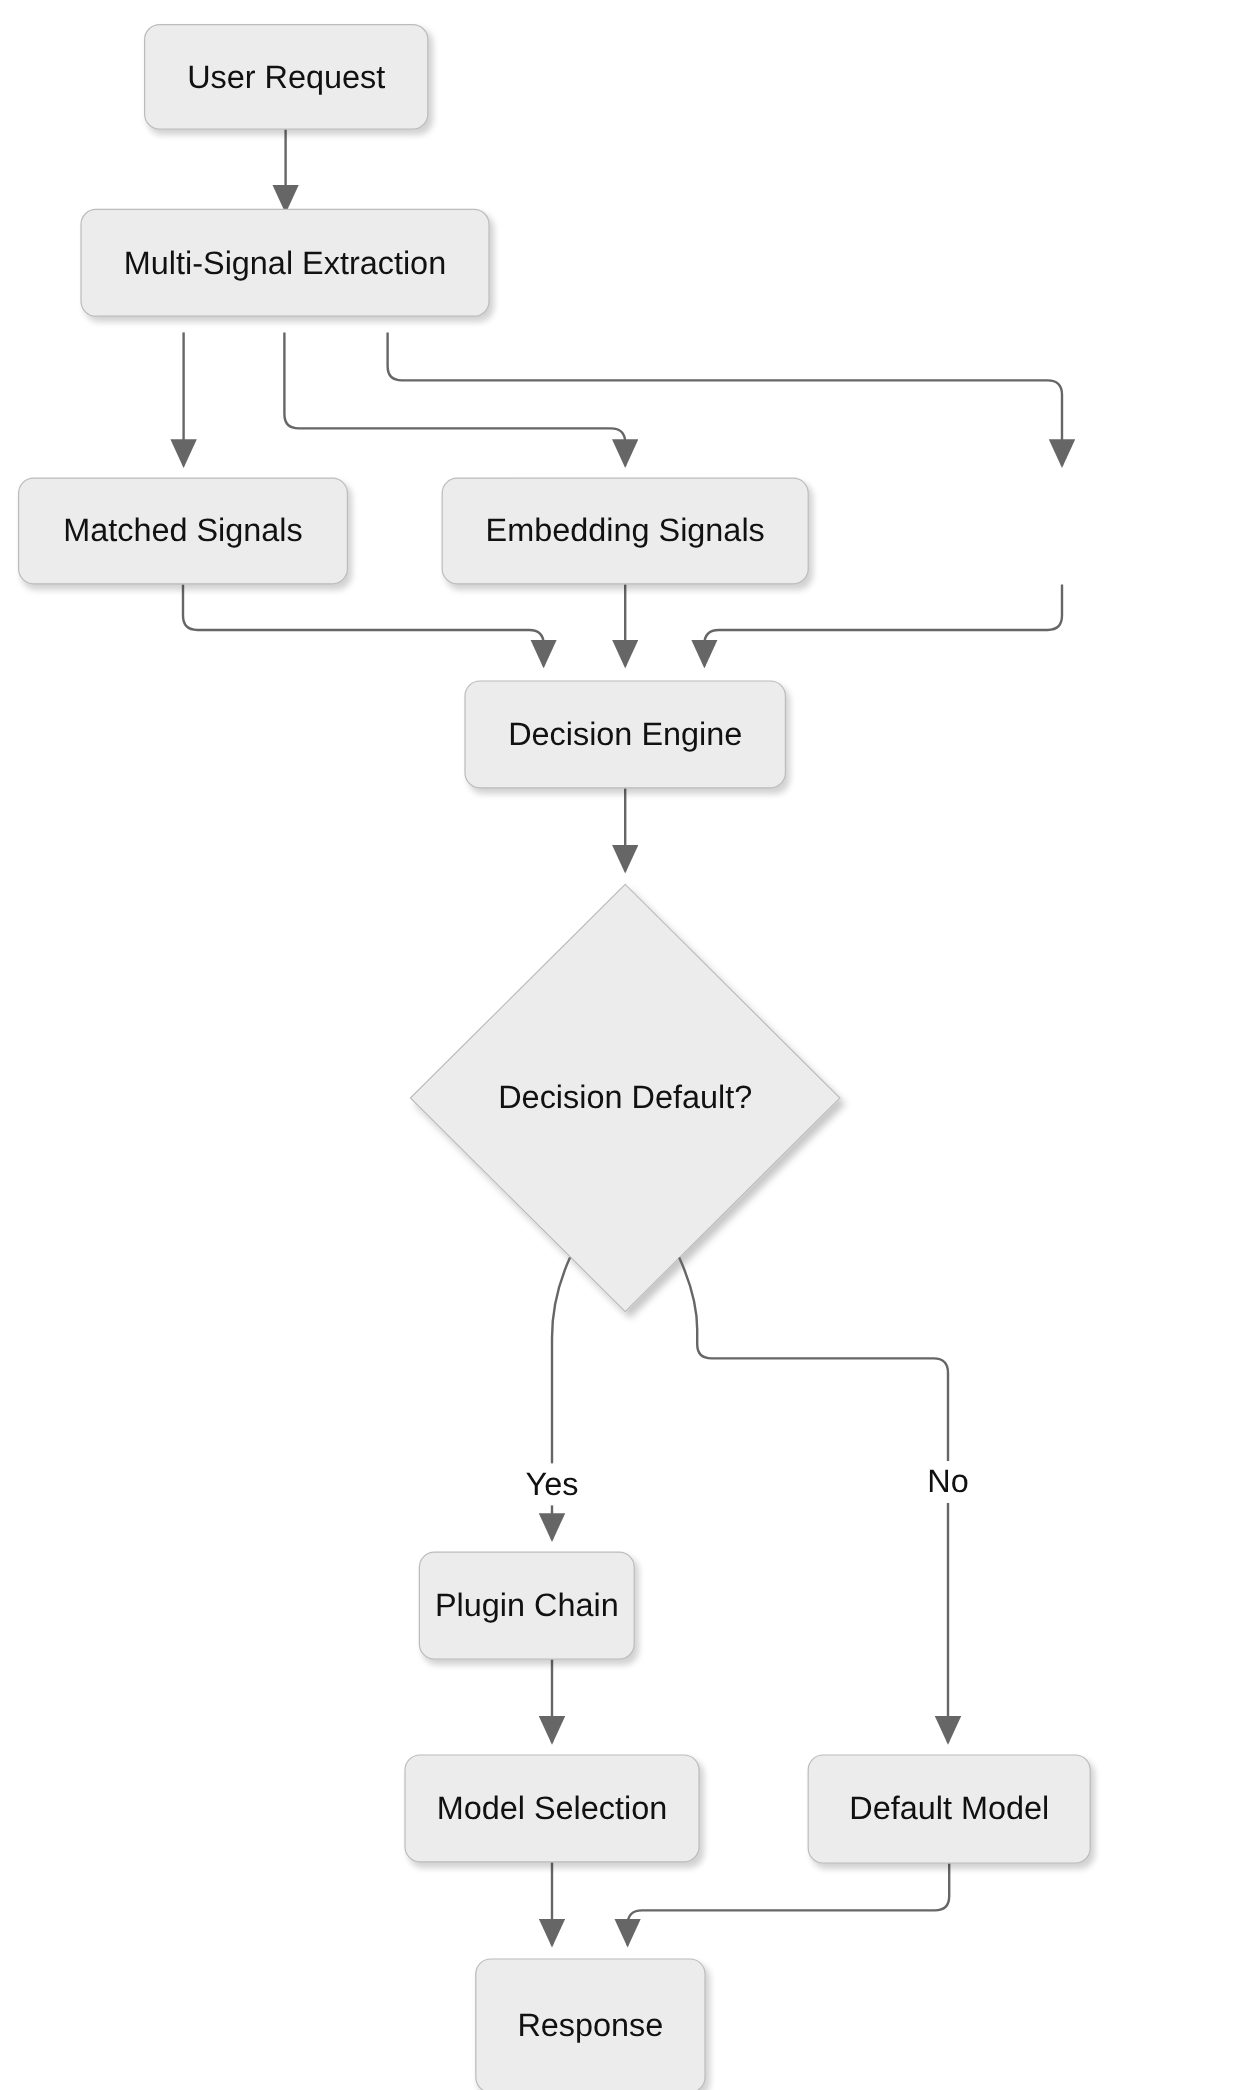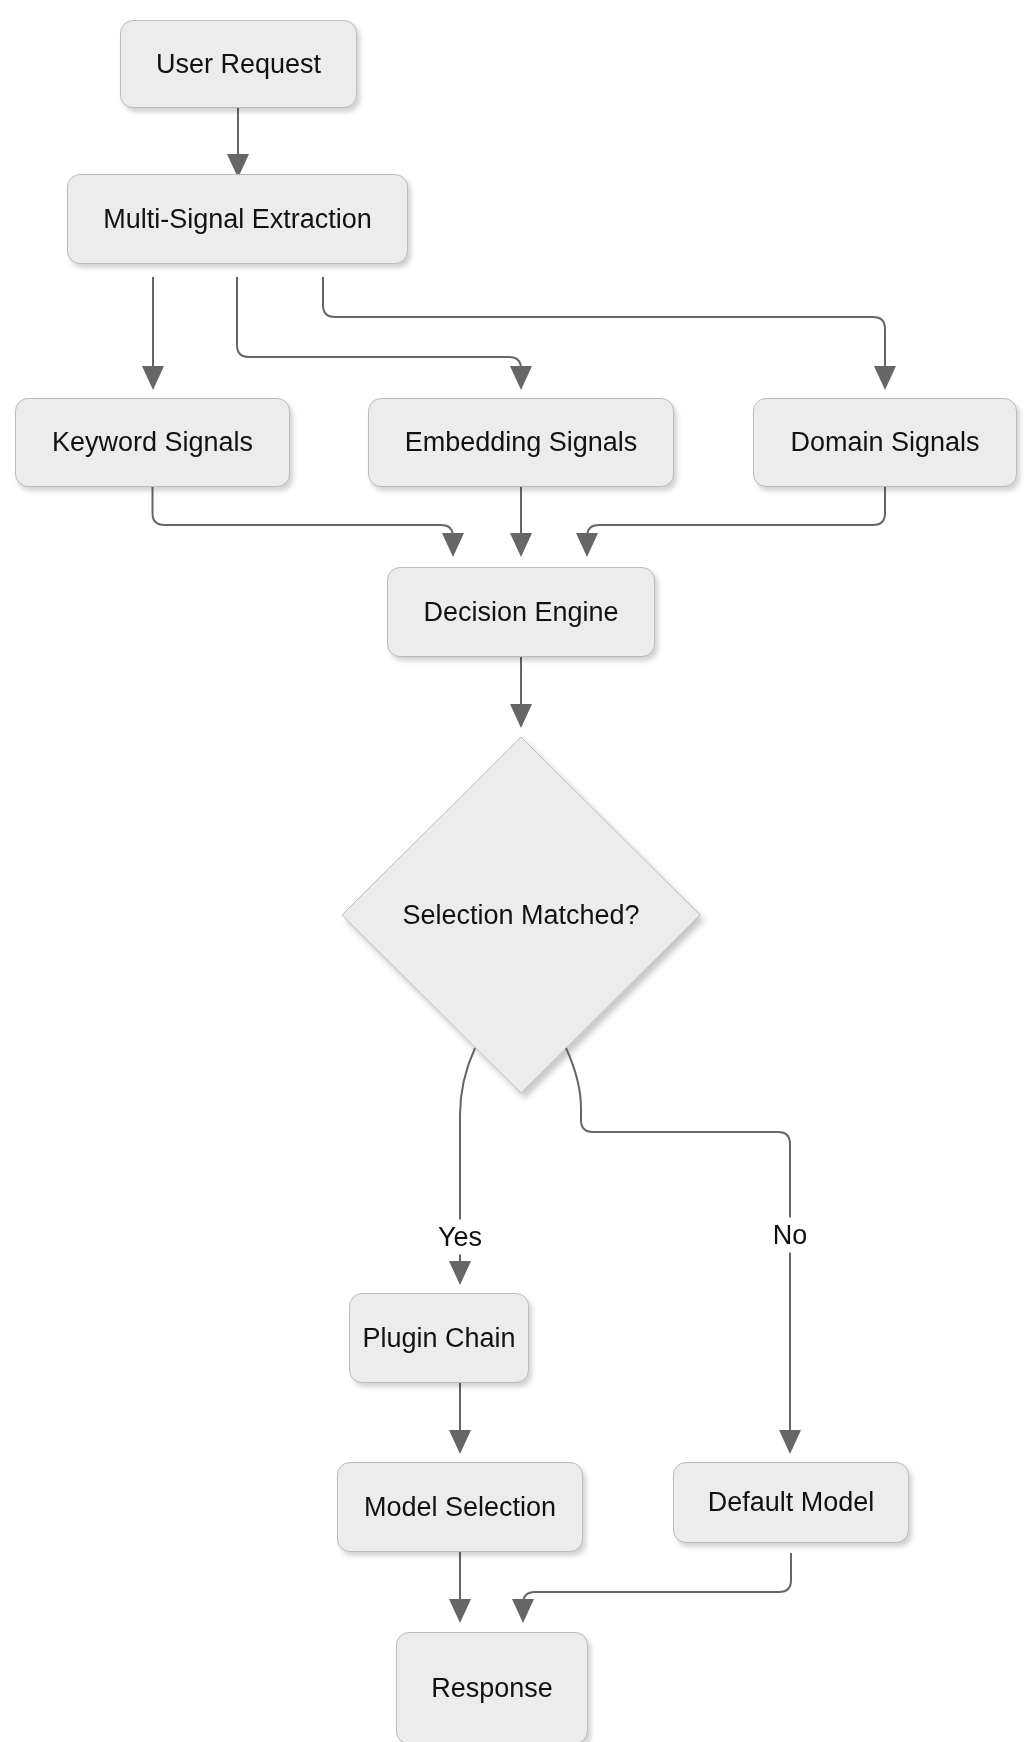--- a/index.html
+++ b/index.html
@@ -95,49 +95,46 @@
 
   <div class="node" style="left:120px;top:20px;width:237px;height:88px">
     <span>User Request</span>
   </div>
 
   <div class="node" style="left:67px;top:174px;width:341px;height:90px">
     <span>Multi-Signal Extraction</span>
   </div>
 
   <div class="node" style="left:15px;top:398px;width:275px;height:89px">
-    <span>Keyword Signals</span>
+    <span>Matched Signals</span>
   </div>
 
   <div class="node" style="left:368px;top:398px;width:306px;height:89px">
     <span>Embedding Signals</span>
   </div>
 
-  <div class="node" style="left:753px;top:398px;width:264px;height:89px">
-    <span>Domain Signals</span>
-  </div>
 
   <div class="node" style="left:387px;top:567px;width:268px;height:90px">
     <span>Decision Engine</span>
   </div>
 
-  <div class="diamond-label" style="left:521px;top:915px">Selection Matched?</div>
+  <div class="diamond-label" style="left:521px;top:915px">Decision Default?</div>
 
   <div class="edge-label" style="left:460px;top:1194px">Yes</div>
   <div class="edge-label" style="left:790px;top:1192px">No</div>
 
   <div class="node" style="left:349px;top:1293px;width:180px;height:90px">
     <span>Plugin Chain</span>
   </div>
 
   <div class="node" style="left:337px;top:1462px;width:246px;height:90px">
     <span>Model Selection</span>
   </div>
 
-  <div class="node" style="left:673px;top:1462px;width:236px;height:81px">
+  <div class="node" style="left:673px;top:1462px;width:236px;height:91px">
     <span>Default Model</span>
   </div>
 
   <div class="node" style="left:396px;top:1632px;width:192px;height:112px">
     <span>Response</span>
   </div>
 
 </div>
 
 </body></html>

